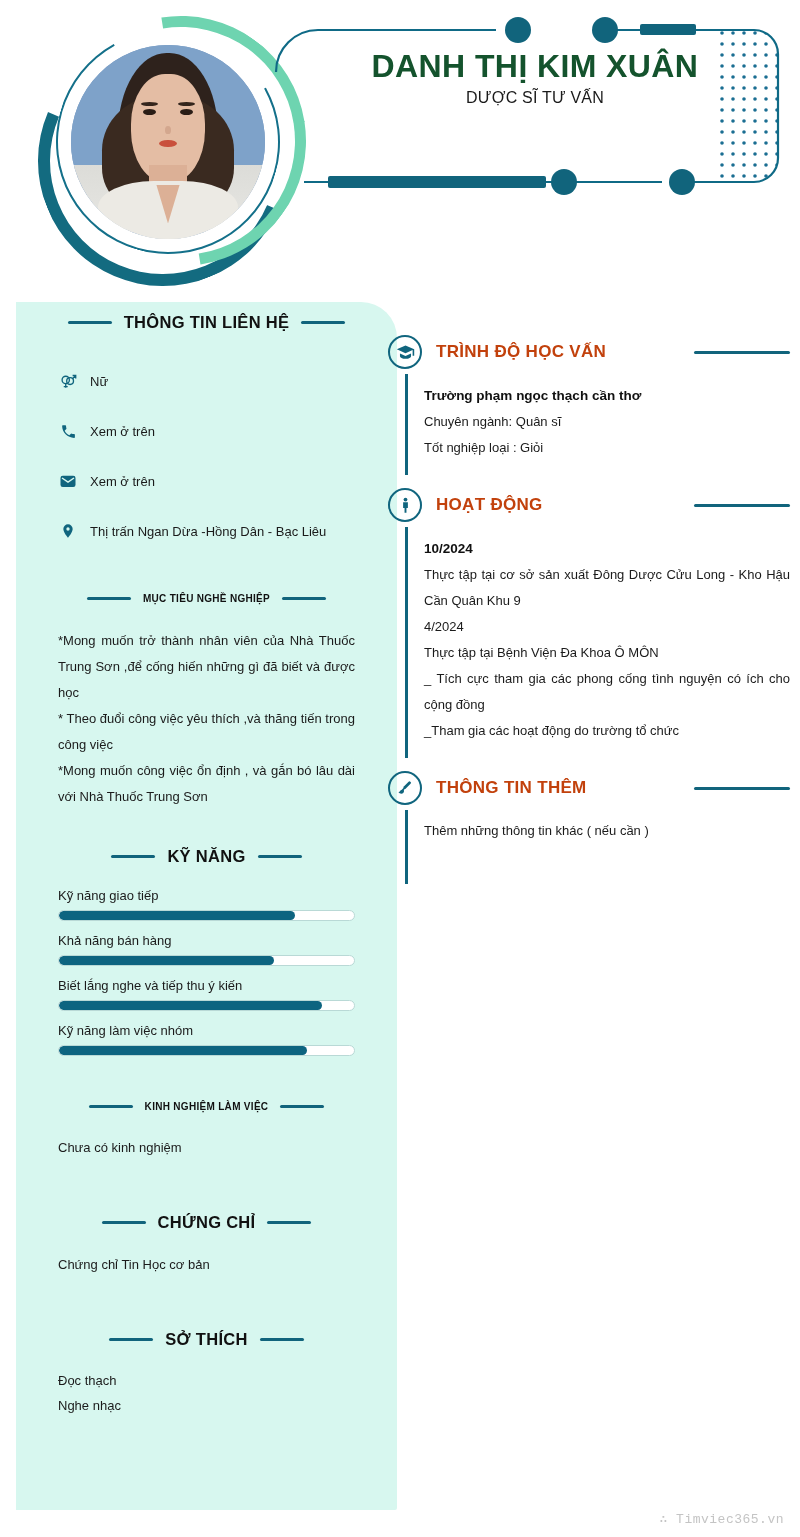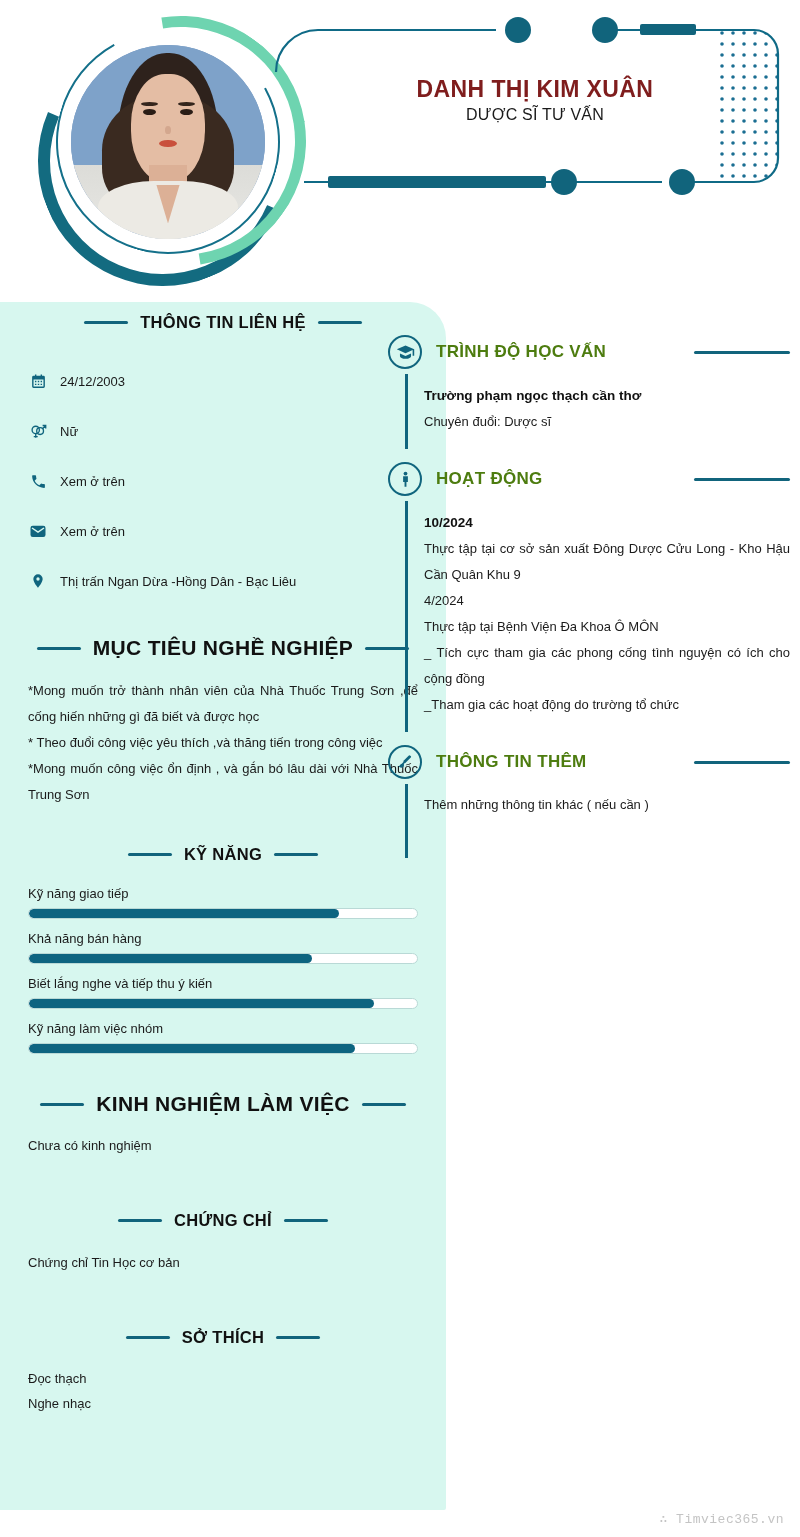--- a/index.html
+++ b/index.html
@@ -67,40 +67,40 @@
   .photo .eye { position:absolute; width:7%; height:3.2%; background:#2a1d16; border-radius:50%; top:33%; }
   .photo .eye.l { left:37%; } .photo .eye.r { left:56%; }
   .photo .brow { position:absolute; width:9%; height:2%; background:#34251c; border-radius:50%; top:29.5%; }
   .photo .brow.l { left:36%; } .photo .brow.r { left:55%; }
   .photo .lips { position:absolute; left:45.5%; top:49%; width:9%; height:3.6%; background:#c9503c; border-radius:50%; }
   .photo .nose { position:absolute; left:48.5%; top:42%; width:3%; height:4%; background:#d3a78e; border-radius:50%; }
 
   .deco { position:absolute; left:268px; top:8px; width:515px; height:190px; }
   .title-block { position:absolute; left:330px; top:48px; width:410px; text-align:center; }
   .cv-name {
-    font-size:23px; font-weight:bold; letter-spacing:0.4px; color:#7f1d1d;
-    font-family:"Liberation Sans", sans-serif; line-height:1.15;margin-top:28px;
+    font-size:32px; font-weight:bold; letter-spacing:0.4px; color:#14532d;
+    font-family:"Liberation Sans", sans-serif; line-height:1.15;
   }
   .cv-role { font-size:16px; color:#1a1a1a; margin-top:4px; letter-spacing:0.2px; }
 
   
   .sidebar {
-    position:absolute; left:0; top:302px; width:446px; height:1208px;
+    position:absolute; left:16px; top:302px; width:381px; height:1208px;
     background:#D7F7EF; border-top-right-radius:36px; border-bottom-right-radius:2px;
-    padding:0 28px;
+    padding:0 42px;
   }
   .side-head {
     display:flex; align-items:center; justify-content:center; gap:12px;
     margin-top:0; height:40px;
   }
   .side-head .dash { height:3px; background:#11647C; flex:0 0 44px; border-radius:2px; }
   .side-head h2 {
     font-size:16.5px; font-weight:bold; color:#111; letter-spacing:0.3px; white-space:nowrap;
   }
-  .side-head.wide h2 { font-size:21px; }
+  .side-head.wide h2 { font-size:10px; }
 
   .contact-list { margin-top:14px; }
   .contact-row { display:flex; align-items:center; gap:12px; height:50px; }
   .contact-row .ic { width:20px; height:20px; flex:0 0 20px; display:flex; align-items:center; justify-content:center; color:#10657E; }
   .contact-row .tx { font-size:13px; color:#1a1a1a; }
 
   .body-text { font-size:13px; color:#1b1b1b; line-height:2.0; text-align:justify; }
   .body-text p { margin:0; }
   .plain-line { font-size:13px; color:#1b1b1b; line-height:1.9; }
 
@@ -114,21 +114,21 @@
 
   
   .right { position:absolute; left:388px; top:330px; width:402px; }
   .sec { margin-bottom:8px; }
   .sec-head { display:flex; align-items:center; gap:14px; height:44px; }
   .sec-icon {
     width:34px; height:34px; flex:0 0 34px; border-radius:50%;
     border:2px solid #10657E; display:flex; align-items:center; justify-content:center;
     color:#10657E;
   }
-  .sec-head h2 { font-size:17px; font-weight:bold; color:#4d7c0f; letter-spacing:0.3px; white-space:nowrap; }
+  .sec-head h2 { font-size:17px; font-weight:bold; color:#c2410c; letter-spacing:0.3px; white-space:nowrap; }
   .sec-head .rule { height:3px; background:#11647C; flex:1 1 auto; max-width:96px; margin-left:auto; border-radius:2px; }
   .sec-body { margin-left:17px; border-left:3px solid #10657E; padding:8px 0 14px 16px; }
   .sec-body .bold { font-size:13.5px; font-weight:bold; color:#111; line-height:2.0; }
   .sec-body .line { font-size:13px; color:#1b1b1b; line-height:2.0; text-align:justify; }
 
   .footer {
     position:absolute; right:16px; bottom:10px;
     font-family:"Liberation Mono","DejaVu Sans Mono",monospace;
     font-size:13px; color:#c4c4c4; letter-spacing:0.5px;
   }
@@ -196,28 +196,20 @@
 
     <div class="side-head">
       <span class="dash"></span>
       <h2>THÔNG TIN LIÊN HỆ</h2>
       <span class="dash"></span>
     </div>
 
     <div class="contact-list">
       <div class="contact-row">
         <span class="ic">
-          <svg width="17" height="17" viewBox="0 0 24 24" fill="currentColor">
-              <path d="M7 2v2H5a2 2 0 0 0-2 2v13a2 2 0 0 0 2 2h14a2 2 0 0 0 2-2V6a2 2 0 0 0-2-2h-2V2h-2v2H9V2H7zM5 9h14v10H5V9zm2 2v2h2v-2H7zm4 0v2h2v-2h-2zm4 0v2h2v-2h-2zM7 15v2h2v-2H7zm4 0v2h2v-2h-2zm4 0v2h2v-2h-2z"></path>
-            </svg>
-        </span>
-        <span class="tx">24/12/2003</span>
-      </div>
-      <div class="contact-row">
-        <span class="ic">
           <svg width="19" height="19" viewBox="0 0 24 24" fill="none" stroke="currentColor" stroke-width="1.7">
             <circle cx="8.5" cy="10" r="4.6"></circle>
               <path d="M8.5 14.8v5.2M6 18.4h5"></path>
             <circle cx="14" cy="11.5" r="4.3"></circle>
               <path d="M17.1 8.4l4-4M17.2 4.4h3.9v3.9"></path>
           </svg>
         </span>
         <span class="tx">Nữ</span>
       </div>
       <div class="contact-row">
@@ -322,21 +314,22 @@
         <span class="sec-icon">
           <svg width="19" height="19" viewBox="0 0 24 24" fill="currentColor">
               <path d="M12 3L1 8l11 5 9-4.09V16h2V8L12 3zM5 13.18v3.5C5 18.5 8.13 20 12 20s7-1.5 7-3.32v-3.5l-7 3.18-7-3.18z"></path>
             </svg>
         </span>
         <h2>TRÌNH ĐỘ HỌC VẤN</h2>
         <span class="rule"></span>
       </div>
       <div class="sec-body">
         <div class="bold">Trường phạm ngọc thạch cần thơ</div>
-        <div class="line">Chuyên đuổi: Dược sĩ</div>
+        <div class="line">Chuyên ngành: Quân sĩ</div>
+        <div class="line">Tốt nghiệp loại : Giỏi</div>
       </div>
     </div>
 
     <div class="sec">
       <div class="sec-head">
         <span class="sec-icon">
           <svg width="19" height="19" viewBox="0 0 24 24" fill="currentColor">
               <circle cx="12" cy="4.5" r="2.4"></circle>
               <path d="M9 8h6v7h-1.8v6h-2.4v-6H9V8z"></path>
             </svg>

